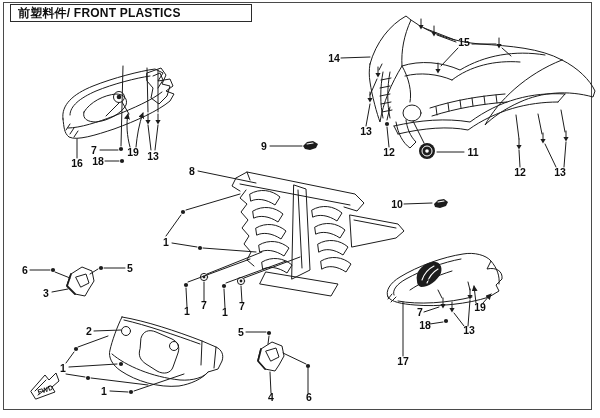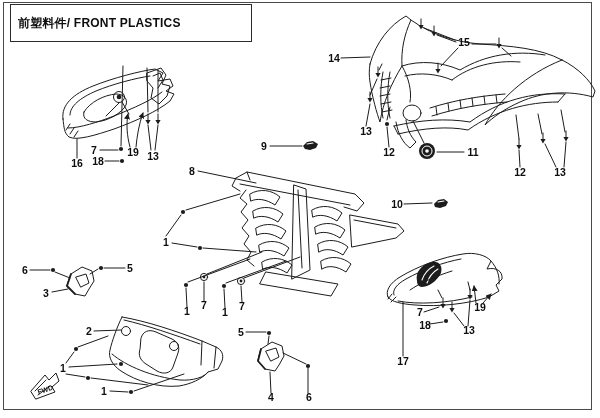--- a/index.html
+++ b/index.html
@@ -11,23 +11,23 @@
     width:600px;height:418px;overflow:hidden;
     background:var(--bg);
     font-family:"Liberation Sans","DejaVu Sans",sans-serif;
   }
   .stage{position:relative;width:600px;height:418px;background:var(--bg);}
   .page-border{
     position:absolute;left:3px;top:2px;width:589px;height:408px;
     border:1.6px solid #4a4a4a;box-sizing:border-box;pointer-events:none;
   }
   .title-box{
-    position:absolute;left:10px;top:4px;width:242px;height:38px;
+    position:absolute;left:10px;top:4px;width:242px;height:18px;
     border:1.4px solid #2b2b2b;box-sizing:border-box;background:#fff;
-    display:flex;align-items:center;padding-left:7px;
+    display:flex;padding-left:7px;
   }
   .title-box span{
     font-size:12px;font-weight:bold;color:#0e0e0e;letter-spacing:0.2px;
     white-space:nowrap;
   }
   svg{position:absolute;left:0;top:0;}
   .ln{fill:none;stroke:var(--line);stroke-width:1;stroke-linecap:round;stroke-linejoin:round;}
   .ln2{fill:none;stroke:var(--line);stroke-width:1.8;stroke-linecap:round;stroke-linejoin:round;}
   .fl{fill:var(--line);stroke:none;}
   .wln{fill:none;stroke:#ffffff;stroke-width:1.1;stroke-linecap:round;}

